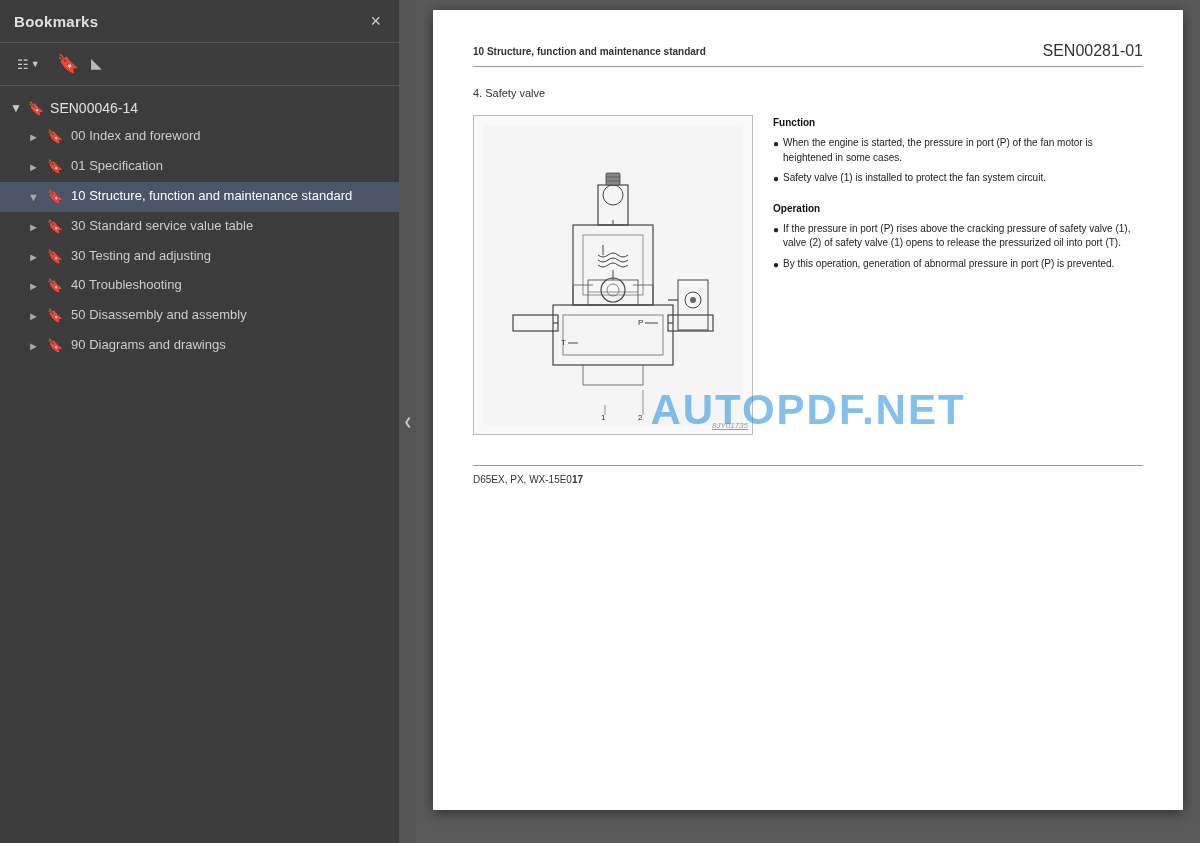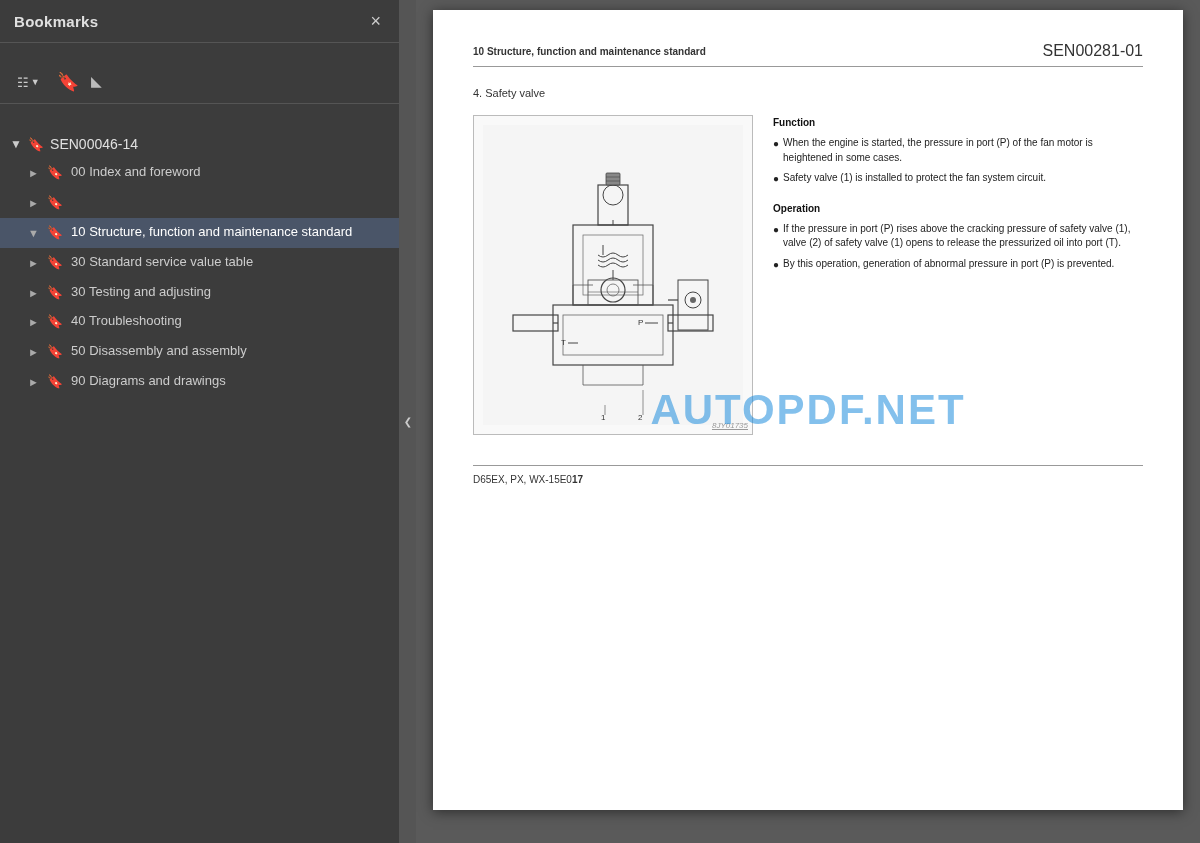--- a/index.html
+++ b/index.html
@@ -14,21 +14,20 @@
 
     
     .sidebar {
       width: 400px;
       min-width: 400px;
       background: #3c3c3c;
       display: flex;
       flex-direction: column;
       height: 843px;
       border-right: 1px solid #555;
-      gap: 18px;
     }
 
     .sidebar-header {
       display: flex;
       align-items: center;
       justify-content: space-between;
       padding: 10px 14px;
       background: #3c3c3c;
       border-bottom: 1px solid #555;
     }
@@ -335,20 +334,21 @@
 
     <div class="tree-item">
       <span class="chevron">►</span>
       <span class="bookmark-sym">🔖</span>
       <span class="item-label">00 Index and foreword</span>
     </div>
 
     <div class="tree-item">
       <span class="chevron">►</span>
       <span class="bookmark-sym">🔖</span>
+      <span class="item-label">01 Specification</span>
     </div>
 
     <div class="tree-item active">
       <span class="chevron">▼</span>
       <span class="bookmark-sym">🔖</span>
       <span class="item-label active-label">10 Structure, function and maintenance standard</span>
     </div>
 
     <div class="tree-item">
       <span class="chevron">►</span>

